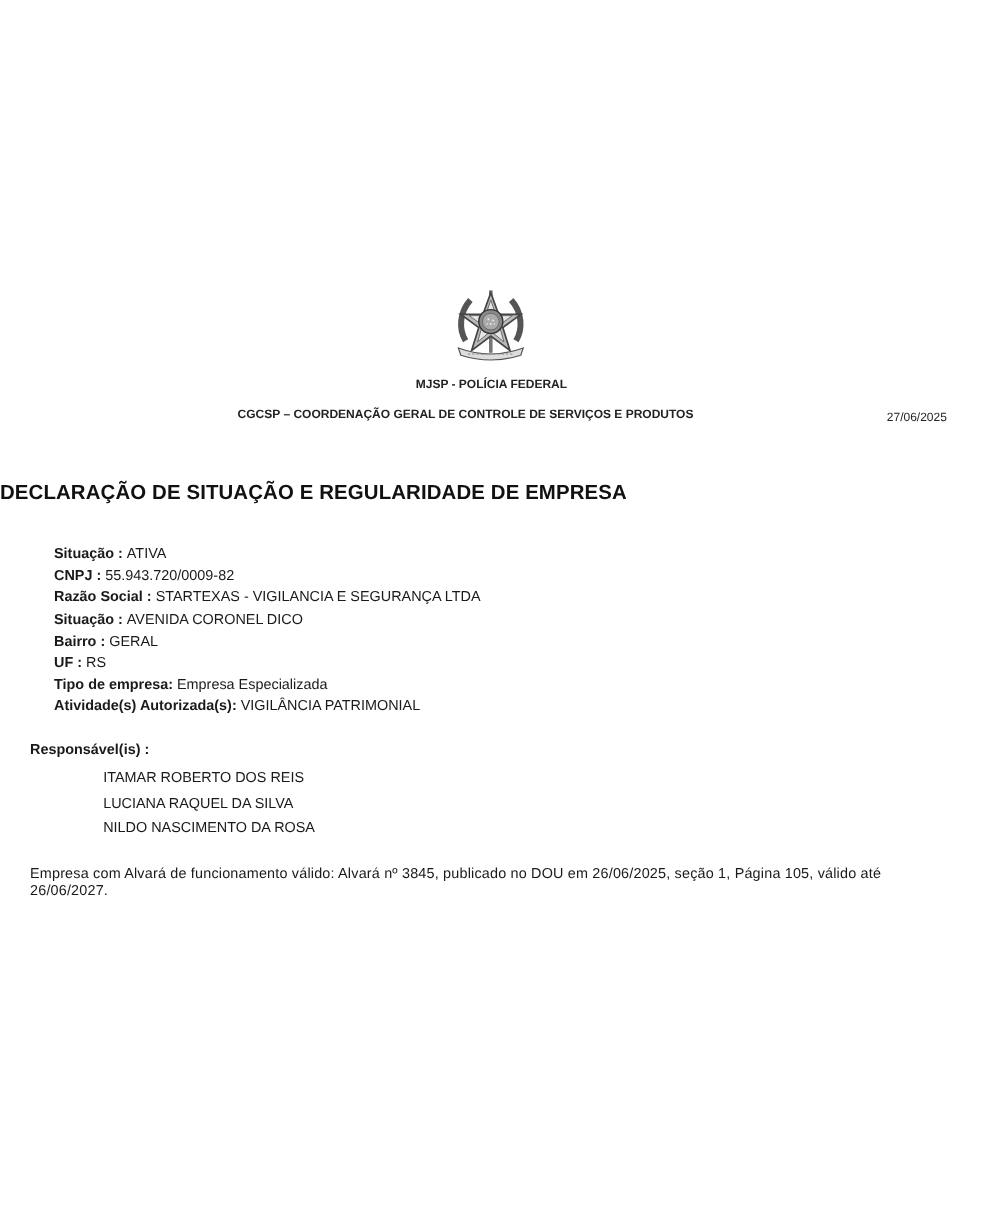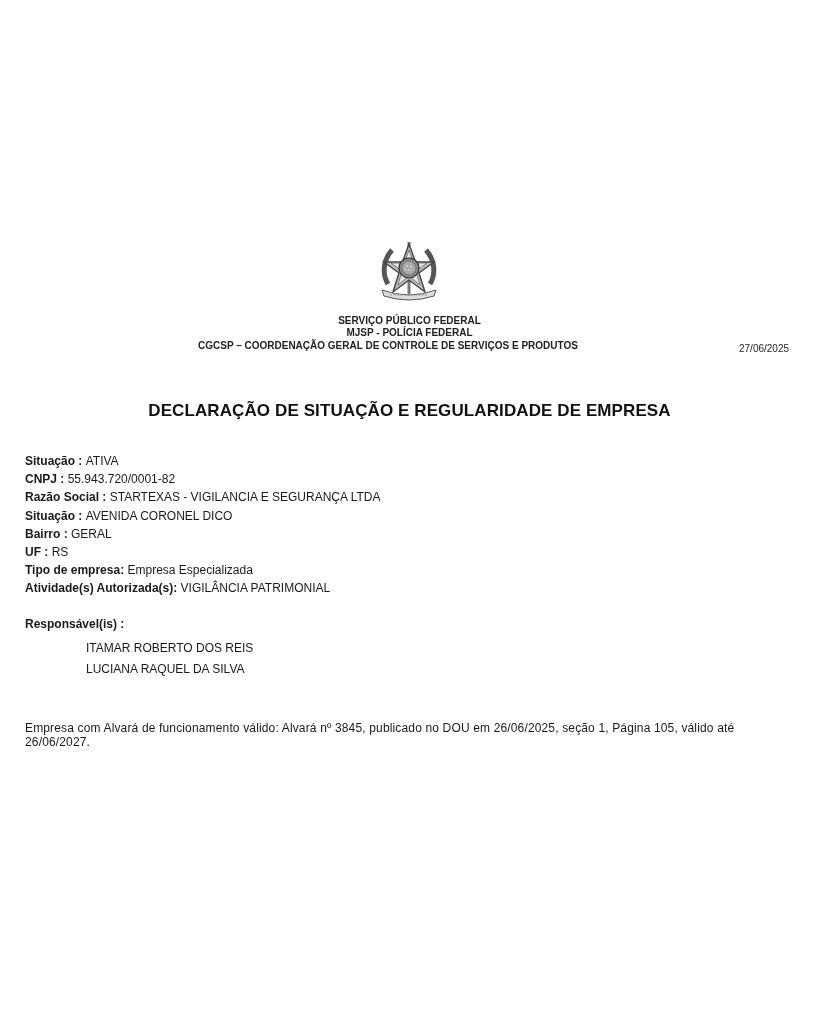--- a/index.html
+++ b/index.html
@@ -48,35 +48,35 @@
       left: 739px;
       top: 343px;
       font-size: 10px;
       color: #222;
     }
     .title {
       position: absolute;
       left: 0;
       width: 819px;
       top: 401px;
-      text-align: center;
+      text-align: left;
       font-size: 17px;
       font-weight: bold;
       color: #111;
       letter-spacing: 0.1px;
     }
     .fields {
       position: absolute;
       left: 25px;
       top: 452px;
       font-size: 12px;
       line-height: 18.2px;
       color: #1a1a1a;
     }
-    .field-row { white-space: nowrap; }
+    .field-row { white-space: nowrap; margin-left: 20px; }
     .field-label { font-weight: bold; }
     .resp-label {
       position: absolute;
       left: 25px;
       top: 617px;
       font-size: 12px;
       font-weight: bold;
       text-align: center;
     }
     .resp-list {
@@ -126,38 +126,38 @@
       <circle cx="30" cy="32" r="0.6" fill="#eee"></circle>
       <circle cx="36" cy="32" r="0.6" fill="#eee"></circle>
 
       <path d="M6 52 Q33 62 60 52 L58 58 Q33 66 8 58 Z" fill="#ddd" stroke="#555" stroke-width="1"></path>
       <line x1="14" y1="57" x2="52" y2="57" stroke="#888" stroke-width="0.8" stroke-dasharray="2 1.5"></line>
     </g>
   </svg>
 </div>
 
 <div class="header-block">
-  <div>SERVIÇO PÚBLICO FEDERAL</div>
   <div>MJSP - POLÍCIA FEDERAL</div>
 </div>
 <div class="header-line3">CGCSP – COORDENAÇÃO GERAL DE CONTROLE DE SERVIÇOS E PRODUTOS</div>
 <div class="date">27/06/2025</div>
 
 <div class="title">DECLARAÇÃO DE SITUAÇÃO E REGULARIDADE DE EMPRESA</div>
 
 <div class="fields">
   <div class="field-row"><span class="field-label">Situação : </span><span>ATIVA</span></div>
-  <div class="field-row"><span class="field-label">CNPJ : </span><span>55.943.720/0001-82</span></div>
+  <div class="field-row"><span class="field-label">CNPJ : </span><span>55.943.720/0009-82</span></div>
   <div class="field-row"><span class="field-label">Razão Social : </span><span>STARTEXAS - VIGILANCIA E SEGURANÇA LTDA</span></div>
   <div class="field-row"><span class="field-label">Situação : </span><span>AVENIDA CORONEL DICO</span></div>
   <div class="field-row"><span class="field-label">Bairro : </span><span>GERAL</span></div>
   <div class="field-row"><span class="field-label">UF : </span><span>RS</span></div>
   <div class="field-row"><span class="field-label">Tipo de empresa: </span><span>Empresa Especializada</span></div>
   <div class="field-row"><span class="field-label">Atividade(s) Autorizada(s): </span><span>VIGILÂNCIA PATRIMONIAL</span></div>
 </div>
 
 <div class="resp-label">Responsável(is) :</div>
 <div class="resp-list">
   <div>ITAMAR ROBERTO DOS REIS</div>
   <div>LUCIANA RAQUEL DA SILVA</div>
+  <div>NILDO NASCIMENTO DA ROSA</div>
 </div>
 
 <div class="footer-text">Empresa com Alvará de funcionamento válido: Alvará nº 3845, publicado no DOU em 26/06/2025, seção 1, Página 105, válido até 26/06/2027.</div>
 
 </body></html>

